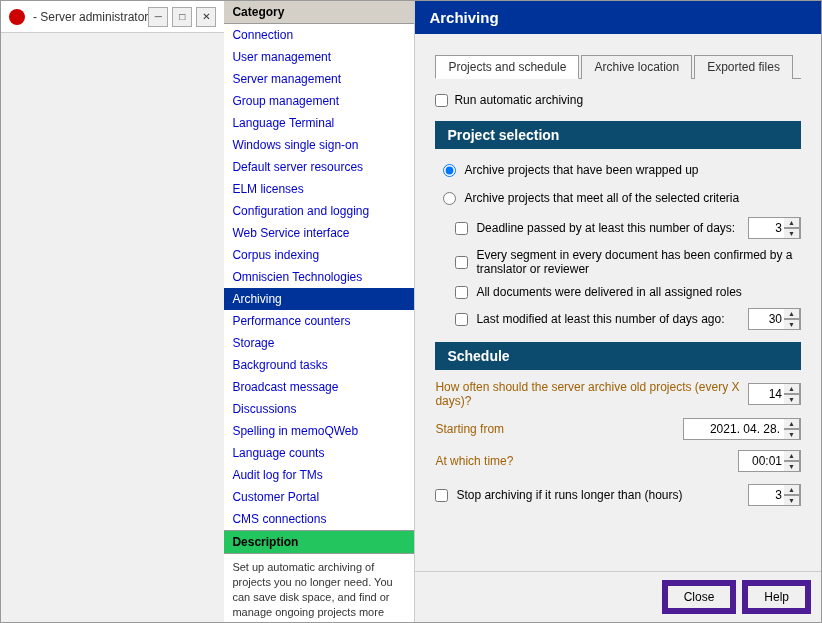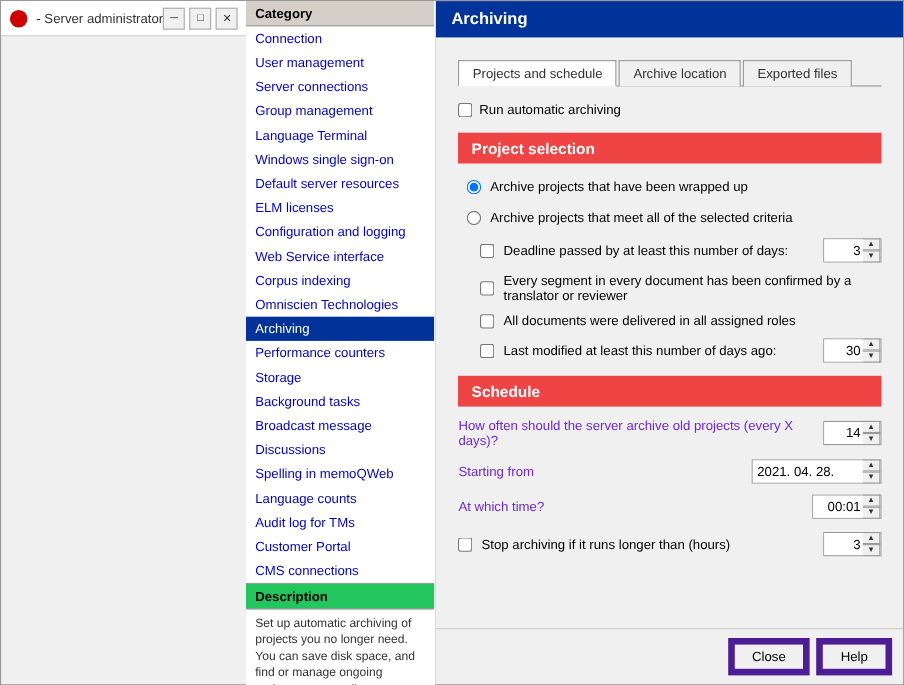--- a/index.html
+++ b/index.html
@@ -58,21 +58,21 @@
       color: #333;
     }
     
     .main-content {
       display: flex;
       flex: 1;
       overflow: hidden;
     }
     
     .sidebar {
-      width: 172px;
+      width: 191px;
       background: #fff;
       border-right: 1px solid #ccc;
       display: flex;
       flex-direction: column;
       flex-shrink: 0;
       overflow-y: auto;
     }
     
     .sidebar-category-header {
       background: #d4d0c8;
@@ -167,21 +167,21 @@
       align-items: center;
       margin-bottom: 10px;
       padding: 4px 0;
     }
     
     .checkbox-row input[type="checkbox"] {
       margin-right: 6px;
     }
     
     .section-header {
-      background: #ef4444;
+      background: #0c4a6e;
       color: white;
       padding: 6px 12px;
       font-size: 14px;
       font-weight: bold;
       margin-bottom: 10px;
     }
     
     .radio-row {
       display: flex;
       align-items: center;
@@ -232,21 +232,21 @@
       font-size: 12px;
     }
     
     .spinner-input-wide {
       width: 100px;
       border: none;
       outline: none;
       padding: 0 4px;
       height: 20px;
       font-size: 12px;
-      text-align: left;
+      text-align: right;
     }
     
     .spinner-buttons {
       display: flex;
       flex-direction: column;
       height: 22px;
     }
     
     .spinner-btn {
       width: 16px;
@@ -266,21 +266,21 @@
     .schedule-section { margin-top: 10px; }
     
     .schedule-row {
       display: flex;
       align-items: center;
       margin-bottom: 10px;
     }
     
     .schedule-row .row-label {
       flex: 1;
-      color: #6d28d9;
+      color: #a16207;
     }
     
     .spinner-container-wide {
       display: flex;
       align-items: center;
       border: 1px solid #999;
       background: white;
       height: 22px;
     }
     
@@ -334,21 +334,21 @@
     </div>
   </div>
 
   <div class="main-content">
 
     <div class="sidebar">
       <div class="sidebar-category-header">Category</div>
 
       <div class="sidebar-item">Connection</div>
       <div class="sidebar-item">User management</div>
-      <div class="sidebar-item">Server connections</div>
+      <div class="sidebar-item">Server management</div>
       <div class="sidebar-item">Group management</div>
       <div class="sidebar-item">Language Terminal</div>
       <div class="sidebar-item">Windows single sign-on</div>
       <div class="sidebar-item">Default server resources</div>
       <div class="sidebar-item">ELM licenses</div>
       <div class="sidebar-item">Configuration and logging</div>
       <div class="sidebar-item">Web Service interface</div>
       <div class="sidebar-item">Corpus indexing</div>
       <div class="sidebar-item">Omniscien Technologies</div>
       <div class="sidebar-item active">Archiving</div>

